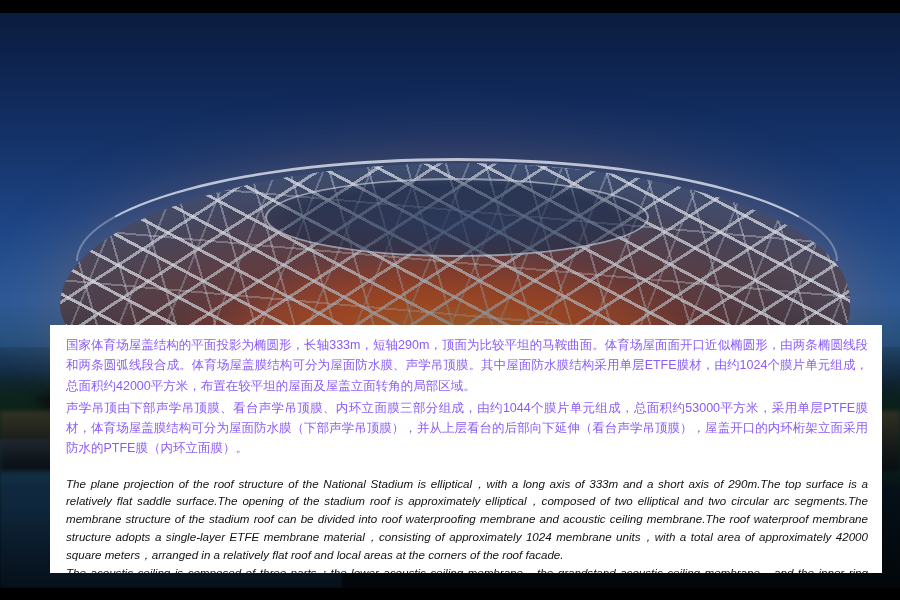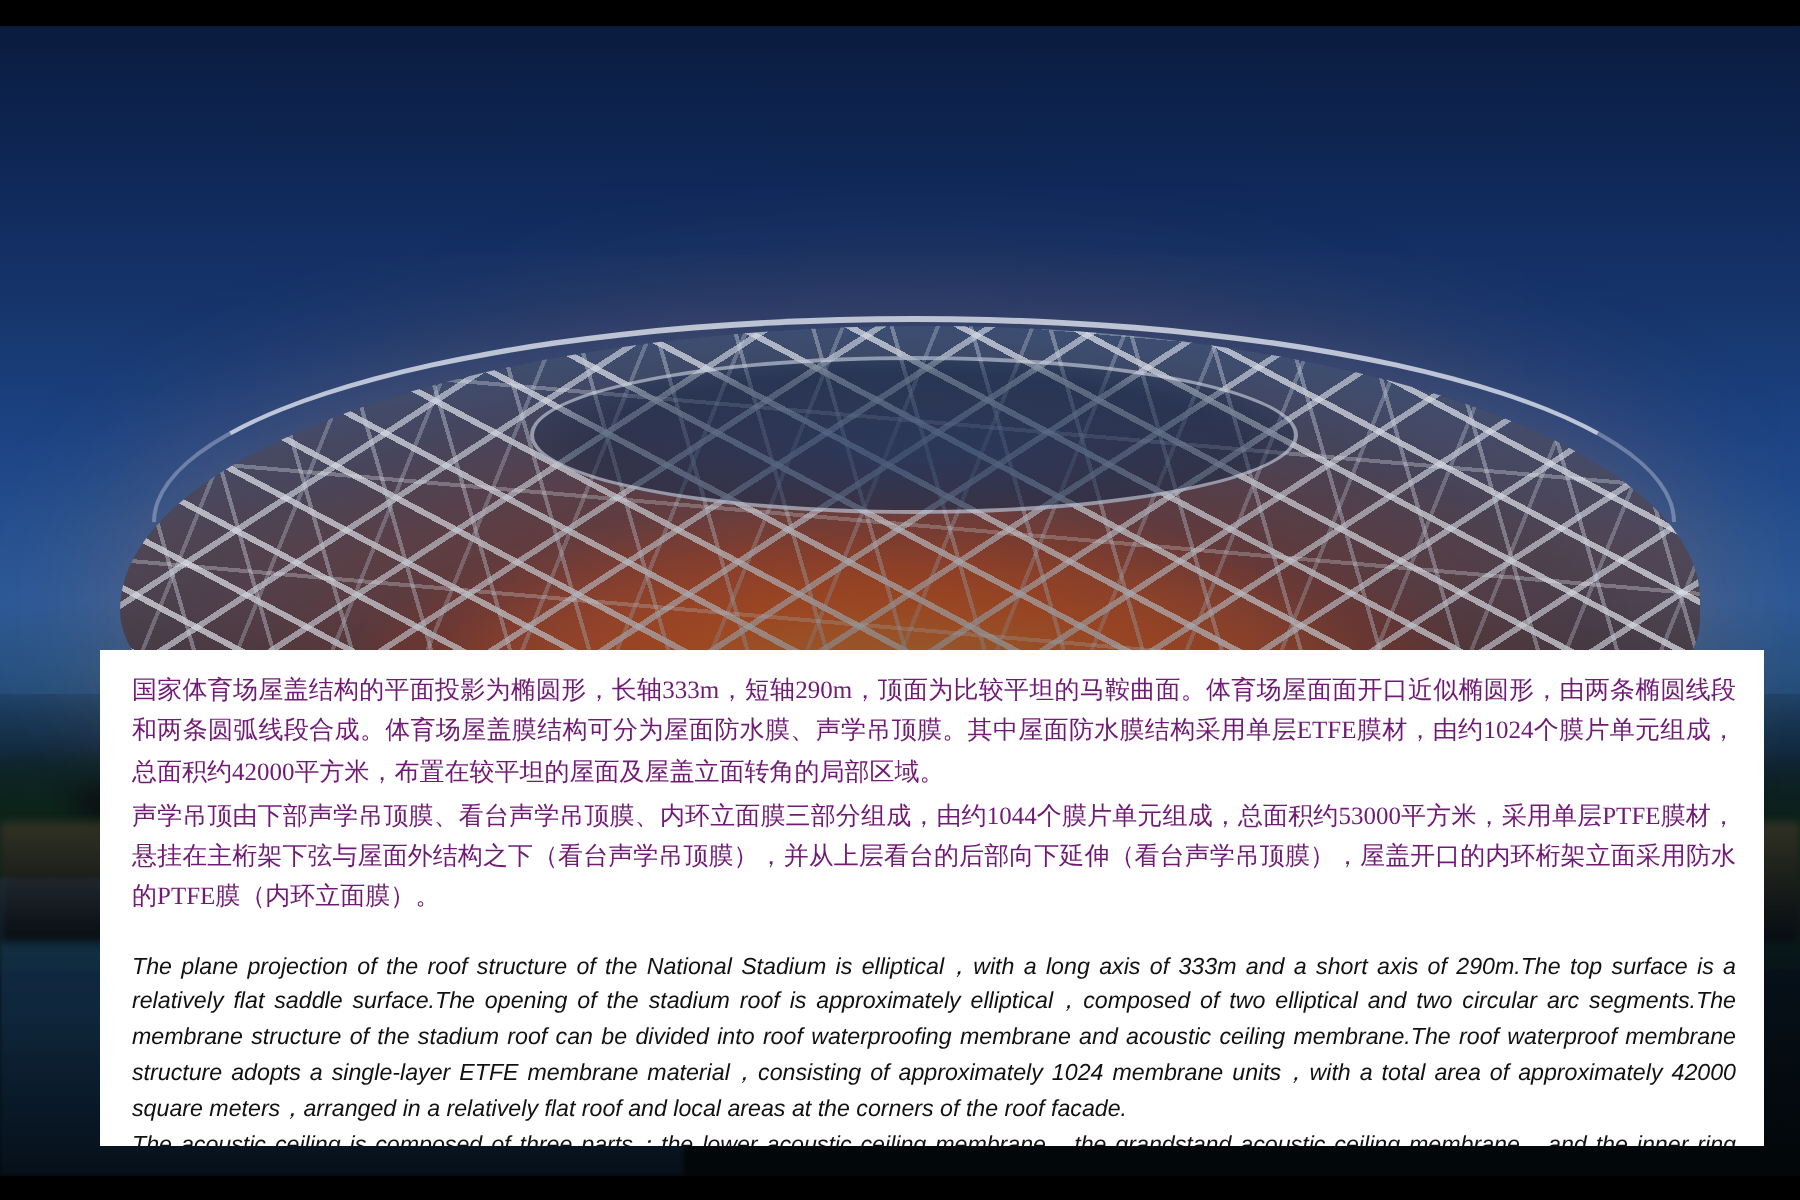--- a/index.html
+++ b/index.html
@@ -218,24 +218,24 @@
     left: 50px;
     top: 325px;
     width: 832px;
     height: 248px;
     background: #fff;
     padding: 10px 14px 10px 16px;
     box-sizing: border-box;
     overflow: hidden;
   }
   .zh {
-    font-family: Liberation Serif, serif;
+    font-family: Liberation Sans, sans-serif;
     font-size: 12.5px;
     line-height: 1.62;
-    color: #701a75;
+    color: #8b5cf6;
     text-align: justify;
     margin: 0 0 2px 0;
   }
   .gap { height: 14px; }
   .en {
     font-family: "Liberation Sans", sans-serif;
     font-size: 11.6px;
     line-height: 1.55;
     color: #111;
     text-align: justify;
@@ -269,19 +269,19 @@
       <div class="rim-top"></div>
       <div class="opening"></div>
       <div class="base-shadow"></div>
     </div>
 
     <div class="plaza"></div>
   </div>
 
   <div class="panel">
     <p class="zh">国家体育场屋盖结构的平面投影为椭圆形，长轴333m，短轴290m，顶面为比较平坦的马鞍曲面。体育场屋面面开口近似椭圆形，由两条椭圆线段和两条圆弧线段合成。体育场屋盖膜结构可分为屋面防水膜、声学吊顶膜。其中屋面防水膜结构采用单层ETFE膜材，由约1024个膜片单元组成，总面积约42000平方米，布置在较平坦的屋面及屋盖立面转角的局部区域。</p>
-    <p class="zh">声学吊顶由下部声学吊顶膜、看台声学吊顶膜、内环立面膜三部分组成，由约1044个膜片单元组成，总面积约53000平方米，采用单层PTFE膜材，悬挂在主桁架下弦与屋面外结构之下（看台声学吊顶膜），并从上层看台的后部向下延伸（看台声学吊顶膜），屋盖开口的内环桁架立面采用防水的PTFE膜（内环立面膜）。</p>
+    <p class="zh">声学吊顶由下部声学吊顶膜、看台声学吊顶膜、内环立面膜三部分组成，由约1044个膜片单元组成，总面积约53000平方米，采用单层PTFE膜材，体育场屋盖膜结构可分为屋面防水膜（下部声学吊顶膜），并从上层看台的后部向下延伸（看台声学吊顶膜），屋盖开口的内环桁架立面采用防水的PTFE膜（内环立面膜）。</p>
     <div class="gap"></div>
     <p class="en">The plane projection of the roof structure of the National Stadium is elliptical，with a long axis of 333m and a short axis of 290m.The top surface is a relatively flat saddle surface.The opening of the stadium roof is approximately elliptical，composed of two elliptical and two circular arc segments.The membrane structure of the stadium roof can be divided into roof waterproofing membrane and acoustic ceiling membrane.The roof waterproof membrane structure adopts a single-layer ETFE membrane material，consisting of approximately 1024 membrane units，with a total area of approximately 42000 square meters，arranged in a relatively flat roof and local areas at the corners of the roof facade.</p>
     <p class="en">The acoustic ceiling is composed of three parts：the lower acoustic ceiling membrane，the grandstand acoustic ceiling membrane，and the inner ring facial mask.It is composed of about 1044 membrane units，with a total area of about 53000 square meters.It is made of single-layer PTFE membrane materials，suspended under the lower chord of the main truss and the roof substructure（the lower acoustic ceiling membrane），and extends downward from the rear of the upper grandstand（the grandstand acoustic ceiling membrane）.The inner ring truss facade of the roof opening is made of waterproof PTFE membrane（the inner ring facial mask）.</p>
   </div>
 
 </div>
 
 </body></html>

